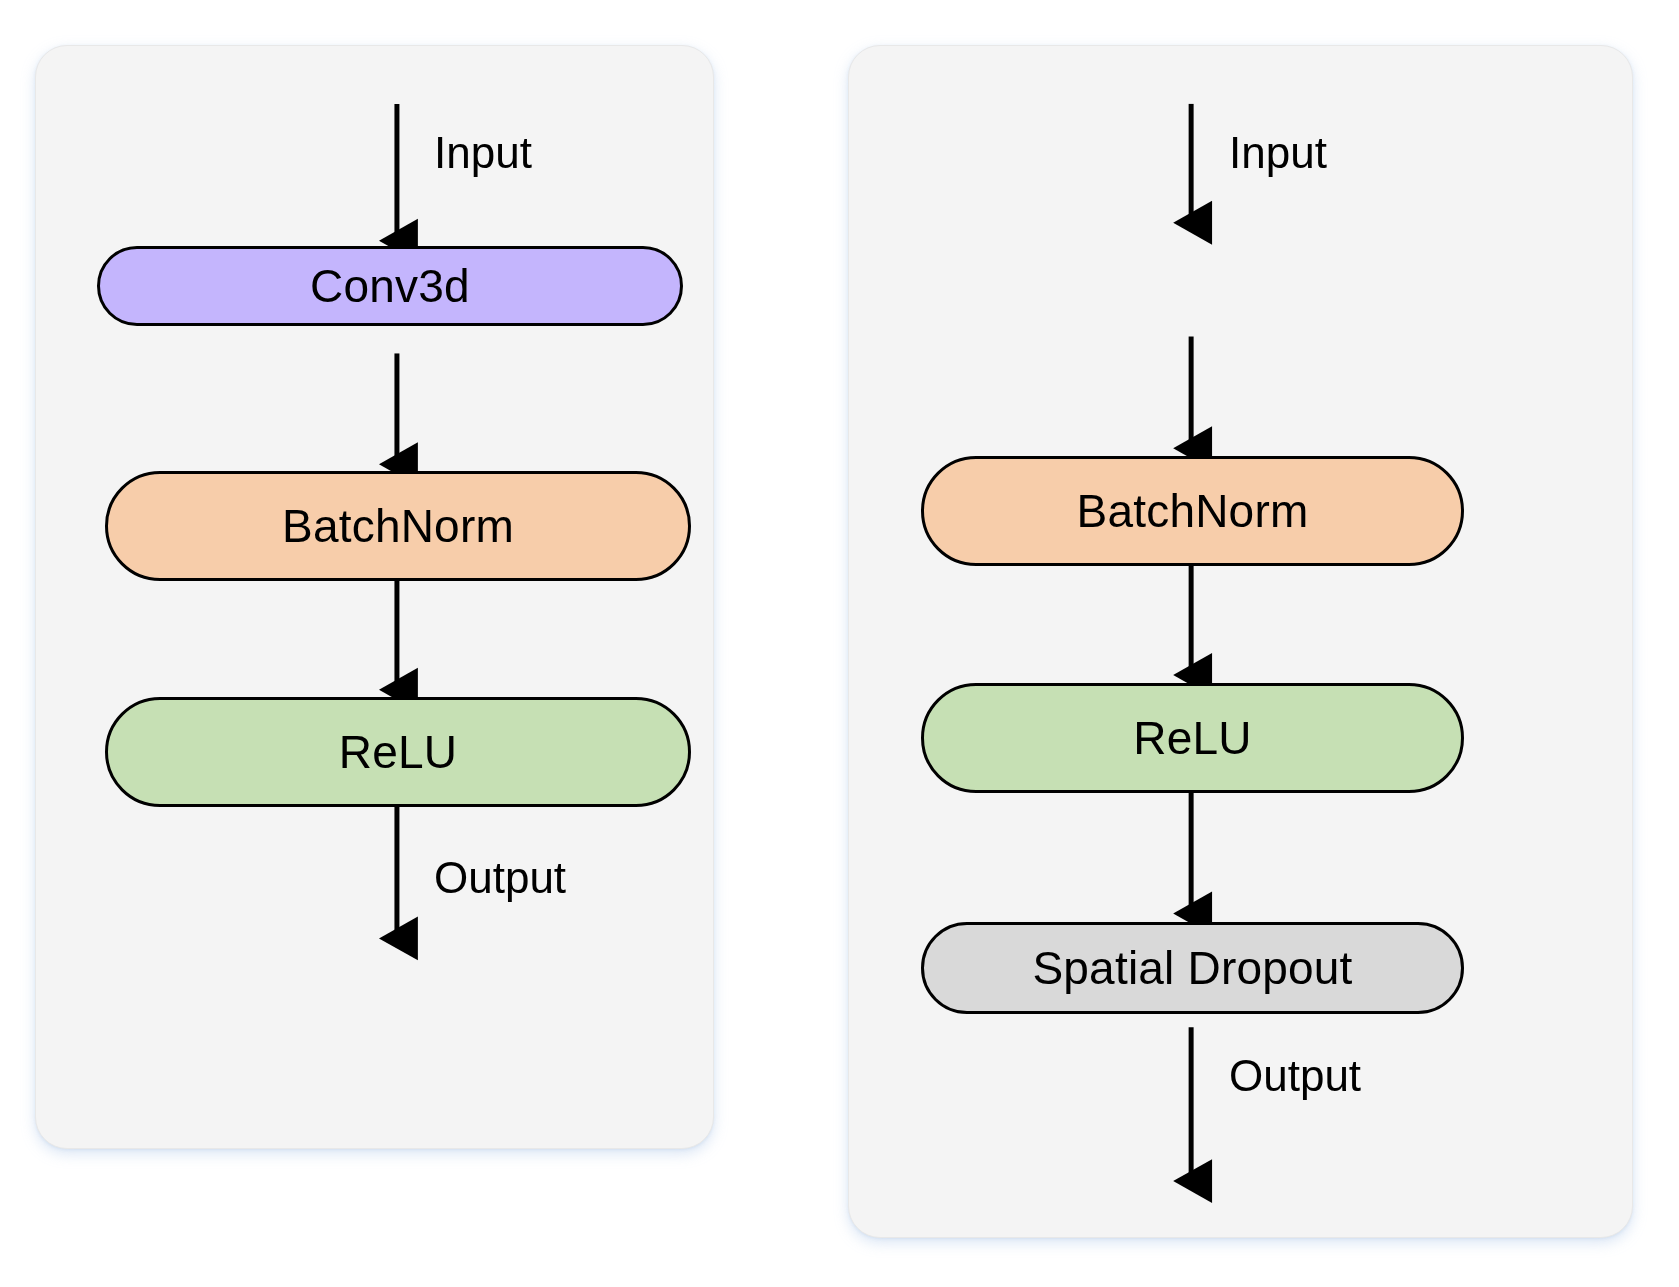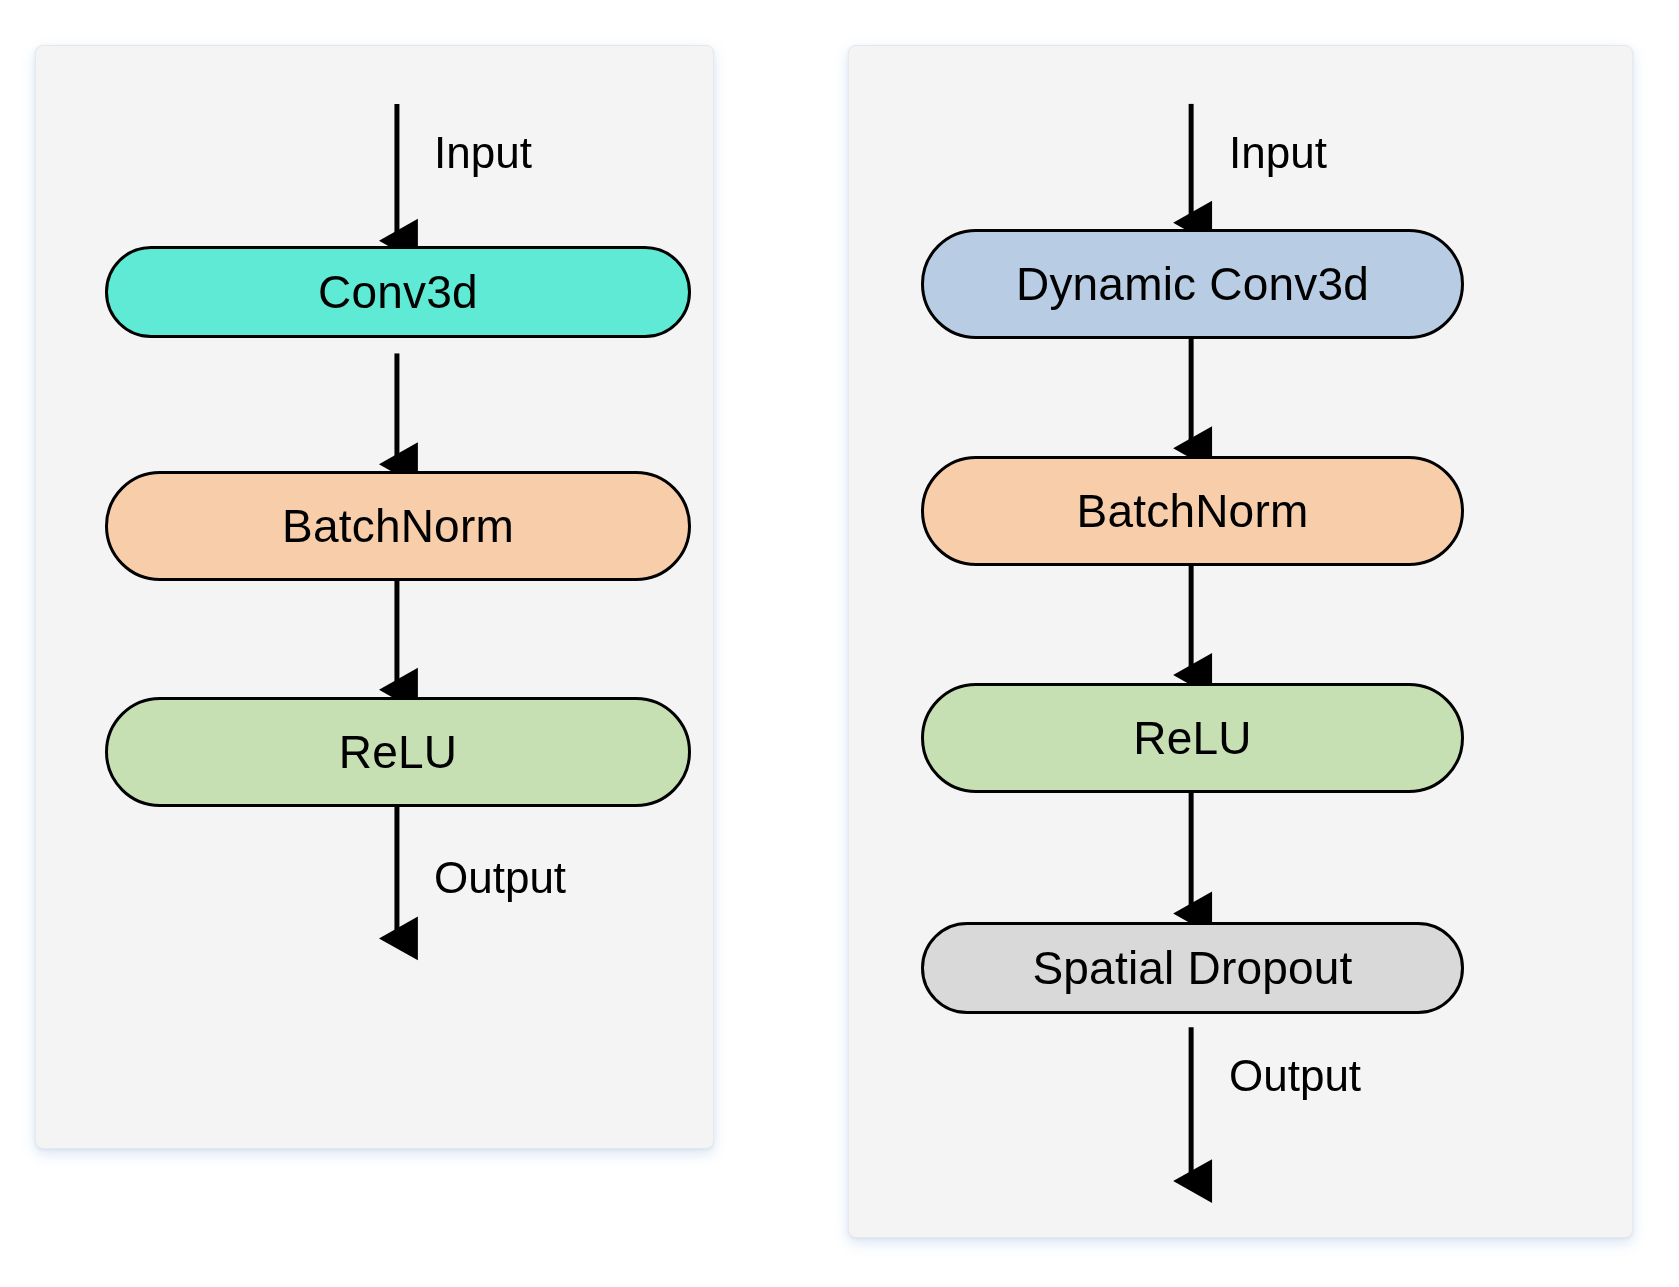--- a/index.html
+++ b/index.html
@@ -19,21 +19,21 @@
     position: absolute;
     left: 0; top: 0;
     width: 1679px;
     height: 1287px;
   }
 
   .panel-card {
     position: absolute;
     background: #f4f4f4;
     border: 1px solid #e8e8e8;
-    border-radius: 8px;
+    border-radius: 32px;
     box-shadow: 0 5px 14px rgba(160, 190, 230, 0.38),
                 0 1px 3px rgba(150, 180, 220, 0.22);
     box-sizing: border-box;
   }
 
   #panel-left  { left: 35px;  top: 45px; width: 679px; height: 1104px; }
   #panel-right { left: 848px; top: 45px; width: 785px; height: 1193px; }
 
   .flow-svg {
     position: absolute;
@@ -86,21 +86,21 @@
 
       <line x1="362" y1="308" x2="362" y2="420" stroke="#000000" stroke-width="5" marker-end="url(#arrowL)"></line>
 
       <line x1="362" y1="533" x2="362" y2="646" stroke="#000000" stroke-width="5" marker-end="url(#arrowL)"></line>
 
       <line x1="362" y1="758" x2="362" y2="895" stroke="#000000" stroke-width="5" marker-end="url(#arrowL)"></line>
     </svg>
 
     <div class="edge-label" style="left:398px; top:85px;">Input</div>
 
-    <div class="node-box" id="lnode0" style="left: 69px; top: 200px; width: 586px; height: 92px; background: #5eead4;">
+    <div class="node-box" id="lnode0" style="left: 61px; top: 200px; width: 586px; height: 80px; background: #c4b5fd;">
       <span class="node-label">Conv3d</span>
     </div>
 
     <div class="node-box" id="lnode1" style="left: 69px; top: 425px; width: 586px; height: 110px; background: rgb(247, 205, 170);">
       <span class="node-label">BatchNorm</span>
     </div>
 
     <div class="node-box" id="lnode2" style="left: 69px; top: 651px; width: 586px; height: 110px; background: rgb(198, 224, 180);">
       <span class="node-label">ReLU</span>
     </div>
@@ -118,23 +118,20 @@
       </defs>
       <line x1="343" y1="58" x2="343" y2="178" stroke="#000000" stroke-width="5" marker-end="url(#arrowR)"></line>
       <line x1="343" y1="291" x2="343" y2="404" stroke="#000000" stroke-width="5" marker-end="url(#arrowR)"></line>
       <line x1="343" y1="516" x2="343" y2="631" stroke="#000000" stroke-width="5" marker-end="url(#arrowR)"></line>
       <line x1="343" y1="743" x2="343" y2="870" stroke="#000000" stroke-width="5" marker-end="url(#arrowR)"></line>
       <line x1="343" y1="983" x2="343" y2="1138" stroke="#000000" stroke-width="5" marker-end="url(#arrowR)"></line>
     </svg>
 
     <div class="edge-label" style="left:380px; top:85px;">Input</div>
 
-    <div class="node-box" id="rnode0" style="left: 72px; top: 183px; width: 543px; height: 110px; background: rgb(184, 204, 228);">
-      <span class="node-label">Dynamic Conv3d</span>
-    </div>
 
     <div class="node-box" id="rnode1" style="left: 72px; top: 410px; width: 543px; height: 110px; background: rgb(247, 205, 170);">
       <span class="node-label">BatchNorm</span>
     </div>
 
     <div class="node-box" id="rnode2" style="left: 72px; top: 637px; width: 543px; height: 110px; background: rgb(198, 224, 180);">
       <span class="node-label">ReLU</span>
     </div>
 
     <div class="node-box" id="rnode3" style="left: 72px; top: 876px; width: 543px; height: 92px; background: rgb(217, 217, 217);">

